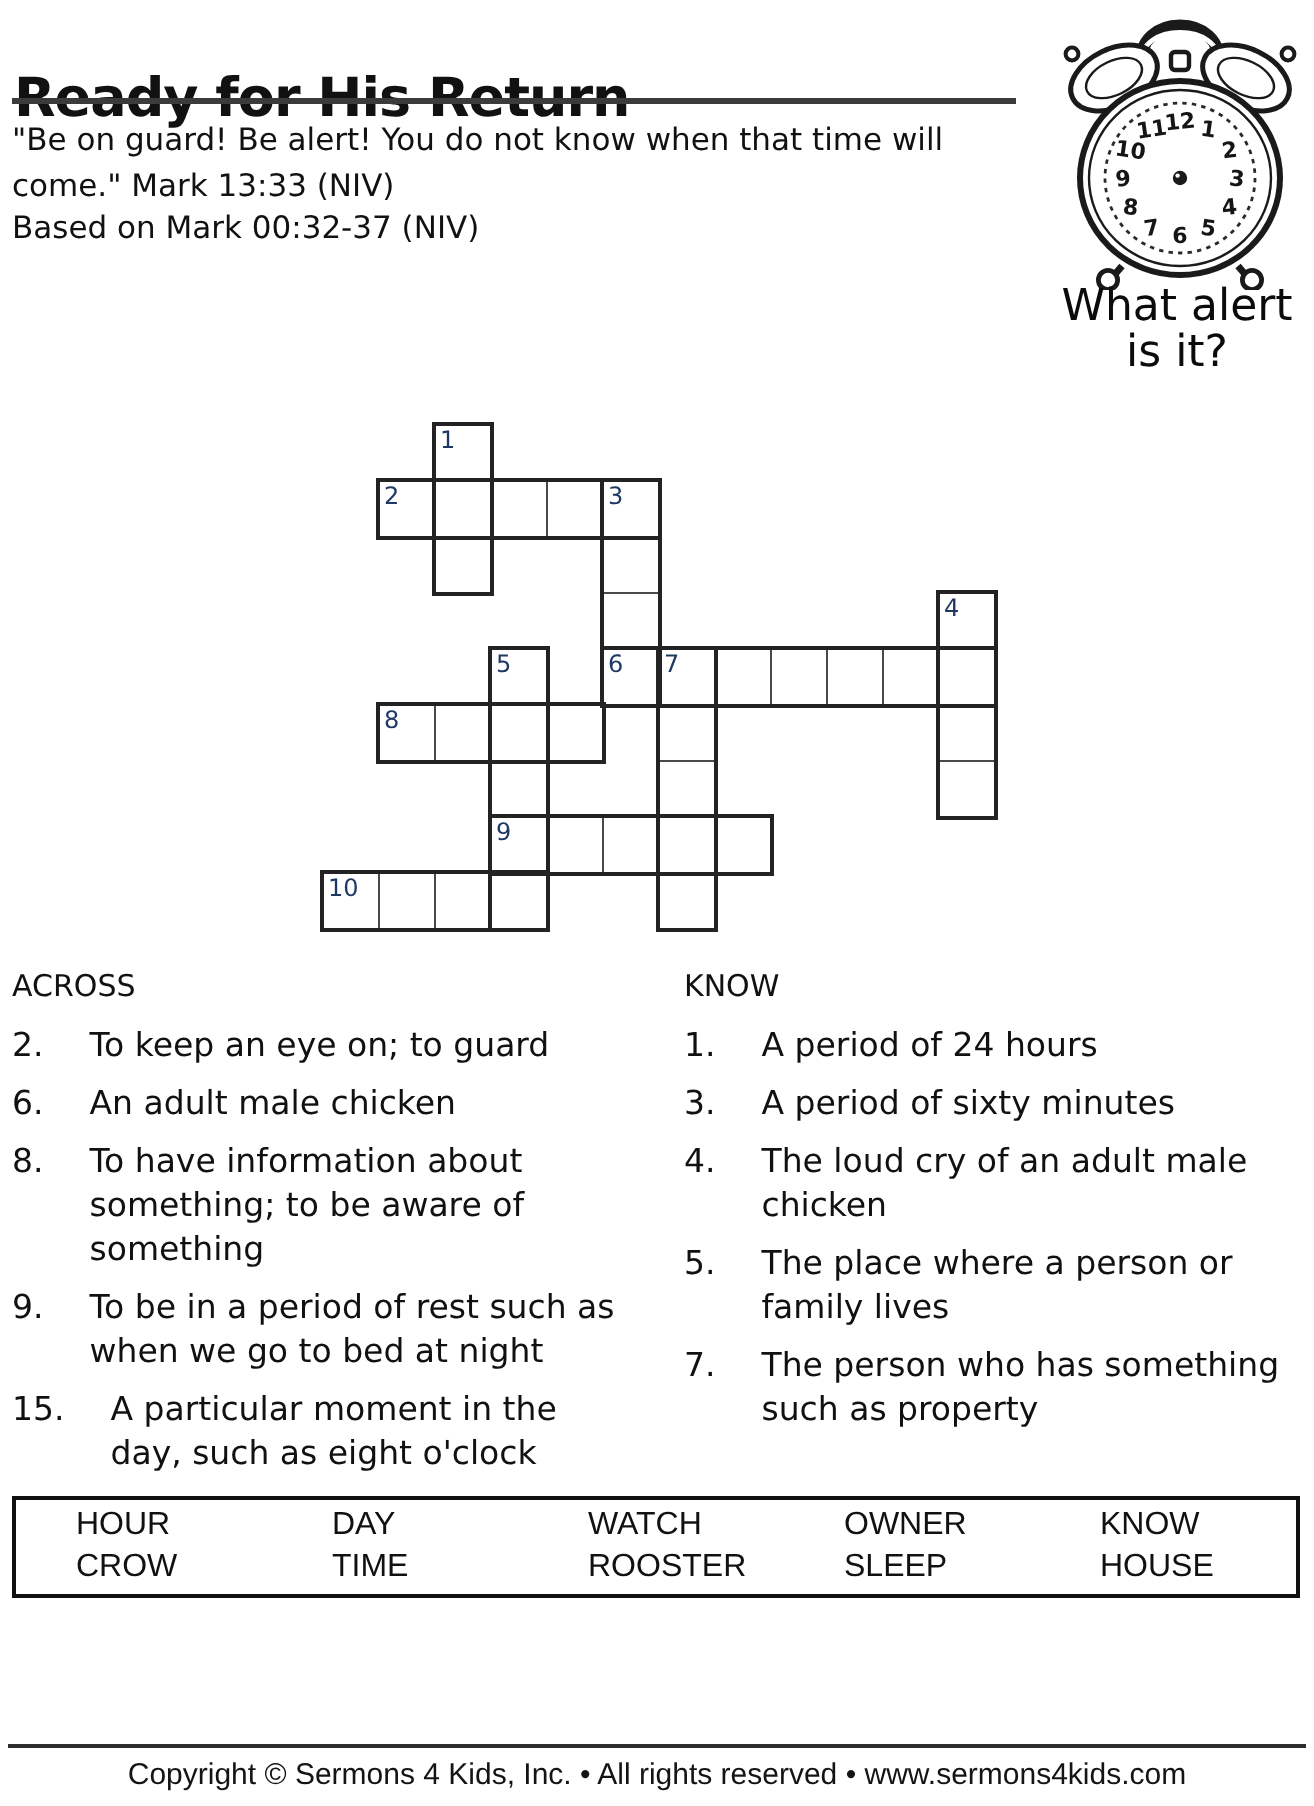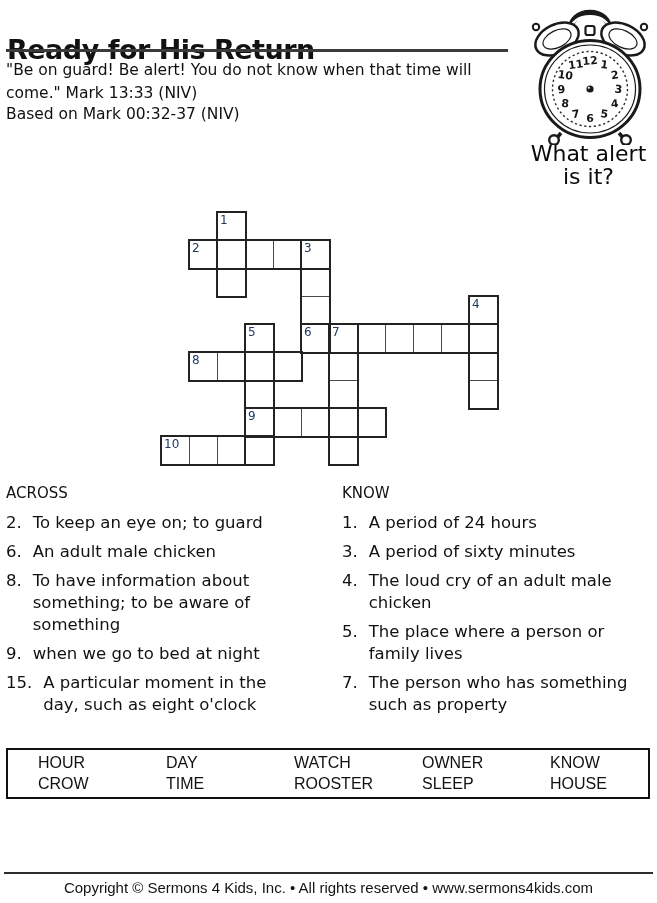--- a/index.html
+++ b/index.html
@@ -30,21 +30,21 @@
         color:var(--grid-number,#1f3864);z-index:3;}
 
   
   .clues{position:absolute;top:482px;font-size:16.5px;line-height:22px;}
   .clues.across{left:6px;width:332px;}
   .clues.down{left:342px;width:312px;}
   .clues h2{margin:0 0 8px 0;font-size:15px;font-weight:normal;line-height:22px;}
   .clues ul{margin:0;padding:0;list-style:none;}
   .clue{display:flex;margin:0 0 7px 0;}
   .cnum{flex:none;min-width:14px;margin-right:11px;}
-  .ctext{flex:1;}
+  .ctext{flex:1;margin-left:12px;}
 
   
   .word-bank{position:absolute;left:6px;top:748px;width:644px;box-sizing:border-box;
              border:2.5px solid var(--box-border,#111);padding:2px 0 3px 0;
              font-family:"Liberation Sans",sans-serif;font-size:16px;line-height:21px;}
   .wb-row{display:flex;}
   .wb-word{width:20%;box-sizing:border-box;padding-left:30px;white-space:nowrap;}
 
   
   .footer-rule{position:absolute;left:4px;top:872px;width:649px;height:2px;background:#2e2e2e;}
@@ -195,20 +195,21 @@
           <span class="cnum">8.</span>
           <div class="ctext">
             <div>To have information about</div>
             <div>something; to be aware of</div>
             <div>something</div>
           </div>
         </li>
         <li class="clue">
           <span class="cnum">9.</span>
           <div class="ctext">
+            <div>To be in a period of rest such as</div>
             <div>when we go to bed at night</div>
           </div>
         </li>
         <li class="clue">
           <span class="cnum">15.</span>
           <div class="ctext">
             <div>A particular moment in the</div>
             <div>day, such as eight o'clock</div>
           </div>
         </li>

